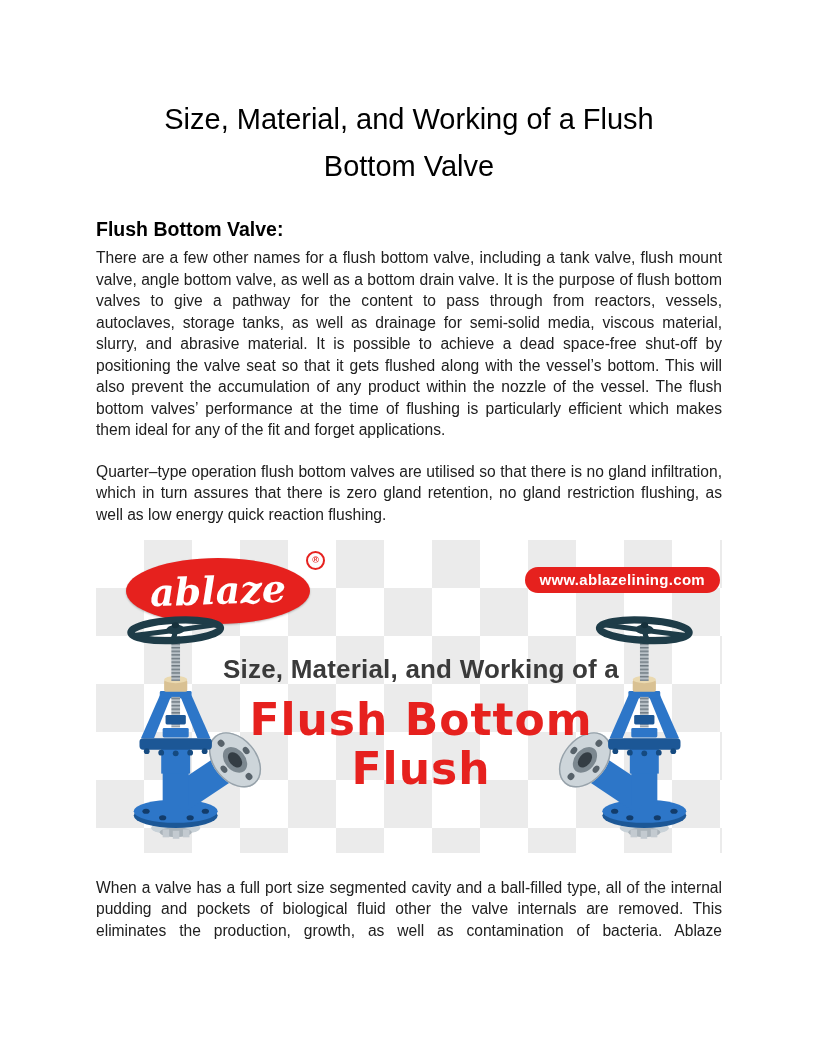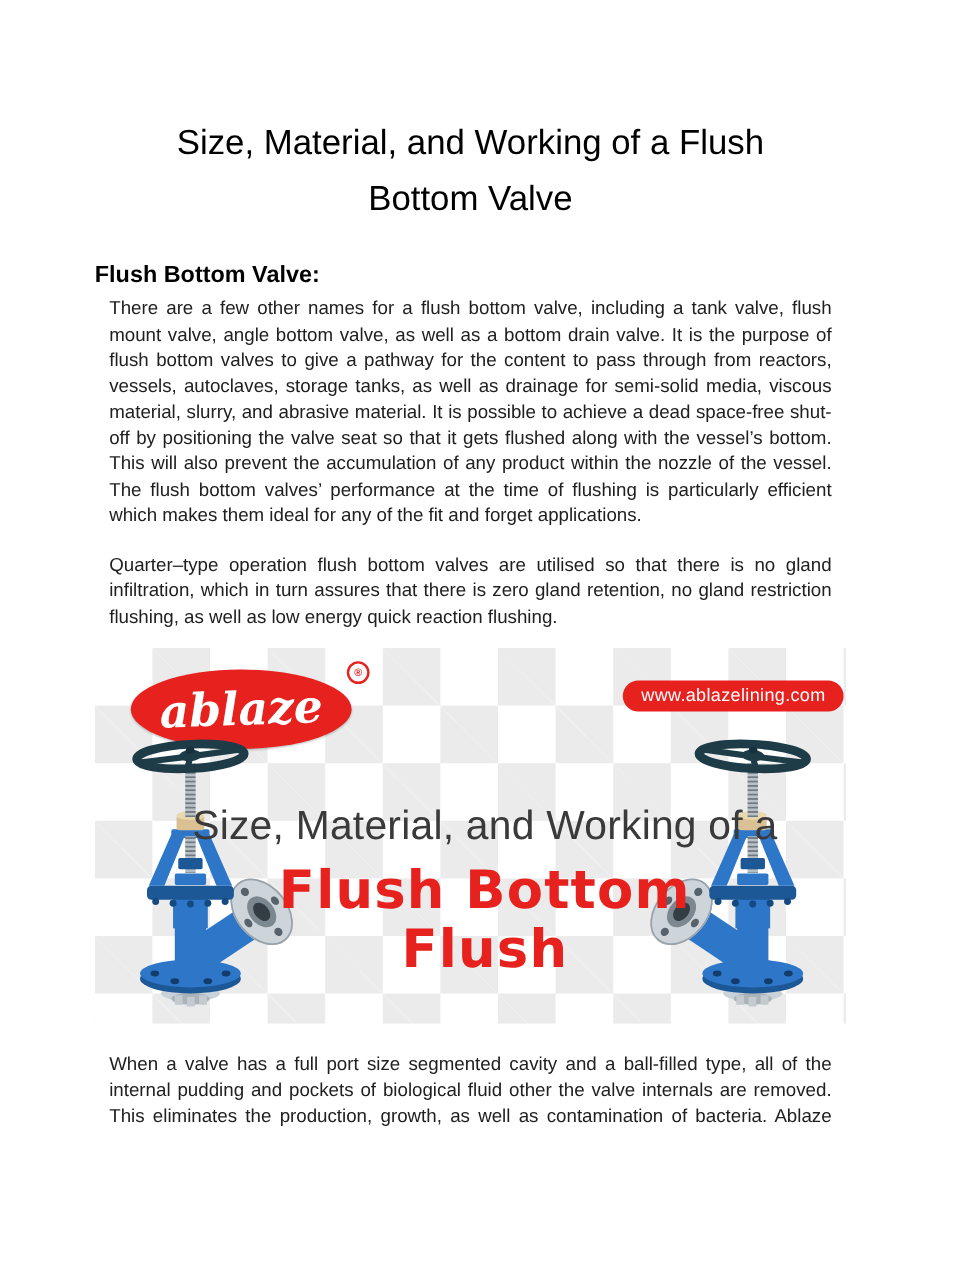--- a/index.html
+++ b/index.html
@@ -1,24 +1,24 @@
 <!DOCTYPE html>
 <html style="--accent-red: #e6211e; --caption-dark: #3a3a3a; --valve-blue: #2d76c8; --valve-blue-dark: #1c5796; --handwheel-dark: #1e3c48; --steel-gray: #c9d2d8;"><head>
 <meta charset="utf-8">
 <style>
   html,body{margin:0;padding:0;background:#ffffff;}
   .sheet{position:relative;width:816px;height:1056px;background:#fff;overflow:hidden;
          font-family:"Liberation Sans",sans-serif;color:#1d1d1d;}
-  .content{position:absolute;left:79px;top:0;width:626px;display:flow-root;}
+  .content{position:absolute;left:96px;top:0;width:626px;display:flow-root;}
 
   h1{margin:96px 0 0 0;font-size:29px;line-height:47px;font-weight:400;color:#000;
      text-align:center;}
   h1 .tl{display:block;}
   h2{margin:27px 0 0 0;font-size:19.5px;line-height:24px;font-weight:700;color:#000000;}
-  .para{margin:12px;font-size:15.6px;line-height:21.55px;text-align:justify;color:#202020;}
+  .para{margin:0;font-size:15.6px;line-height:21.55px;text-align:justify;color:#202020;}
   .p1{margin-top:6px;}
   .p2{margin-top:20px;}
   .p3{margin-top:24px;text-align-last:justify;}
 
   
   .banner{position:relative;margin:14px 0 0 0;width:100%;height:313px;overflow:hidden;
     background-color:#ffffff;
     background-image:
       linear-gradient(45deg,#ebebeb 25%,transparent 25%,transparent 75%,#ebebeb 75%),
       linear-gradient(45deg,#ebebeb 25%,transparent 25%,transparent 75%,#ebebeb 75%);
@@ -28,26 +28,26 @@
   .logo{position:absolute;left:30px;top:18px;width:184px;height:66px;border-radius:50%;
         background:var(--accent-red);display:flex;align-items:center;justify-content:center;
         box-shadow:0 1px 2px rgba(0,0,0,.25);}
   .logo-text{font-family:"DejaVu Serif",serif;font-style:italic;font-weight:700;
              font-size:38px;color:#ffffff;transform:rotate(-2deg);line-height:1;}
   .rmark{position:absolute;left:210px;top:11px;width:15px;height:15px;border:2px solid var(--accent-red);
          border-radius:50%;background:#fdfdfd;color:var(--accent-red);font-size:9px;font-weight:700;
          display:flex;align-items:center;justify-content:center;line-height:1;}
 
   .pill{position:absolute;right:2px;top:27px;height:26px;padding:0 15px;border-radius:13px;
-        background:var(--accent-red);color:#ffffff;font-size:15px;font-weight:400;
+        background:var(--accent-red);color:#ffffff;font-size:15px;font-weight:700;
         letter-spacing:.3px;display:flex;align-items:center;}
 
   .banner-text{position:absolute;left:0;right:0;top:114px;text-align:center;
                transform:translateX(12px);}
-  .banner-caption{font-size:34px;font-weight:400;color:var(--caption-dark);letter-spacing:.2px;margin-top:15px;}
+  .banner-caption{font-size:26px;font-weight:700;color:var(--caption-dark);letter-spacing:.2px;}
   .banner-headline{margin-top:10px;font-family:"DejaVu Sans",sans-serif;font-weight:700;
                    font-size:44px;line-height:49px;color:var(--accent-red);letter-spacing:1px;}
   .banner-headline span{display:block;}
 
   .valve{position:absolute;width:152px;height:244px;top:62px;}
   .valve-left{left:16px;}
   .valve-right{right:14px;}
 
   
   .f-blue{fill:var(--valve-blue);}

